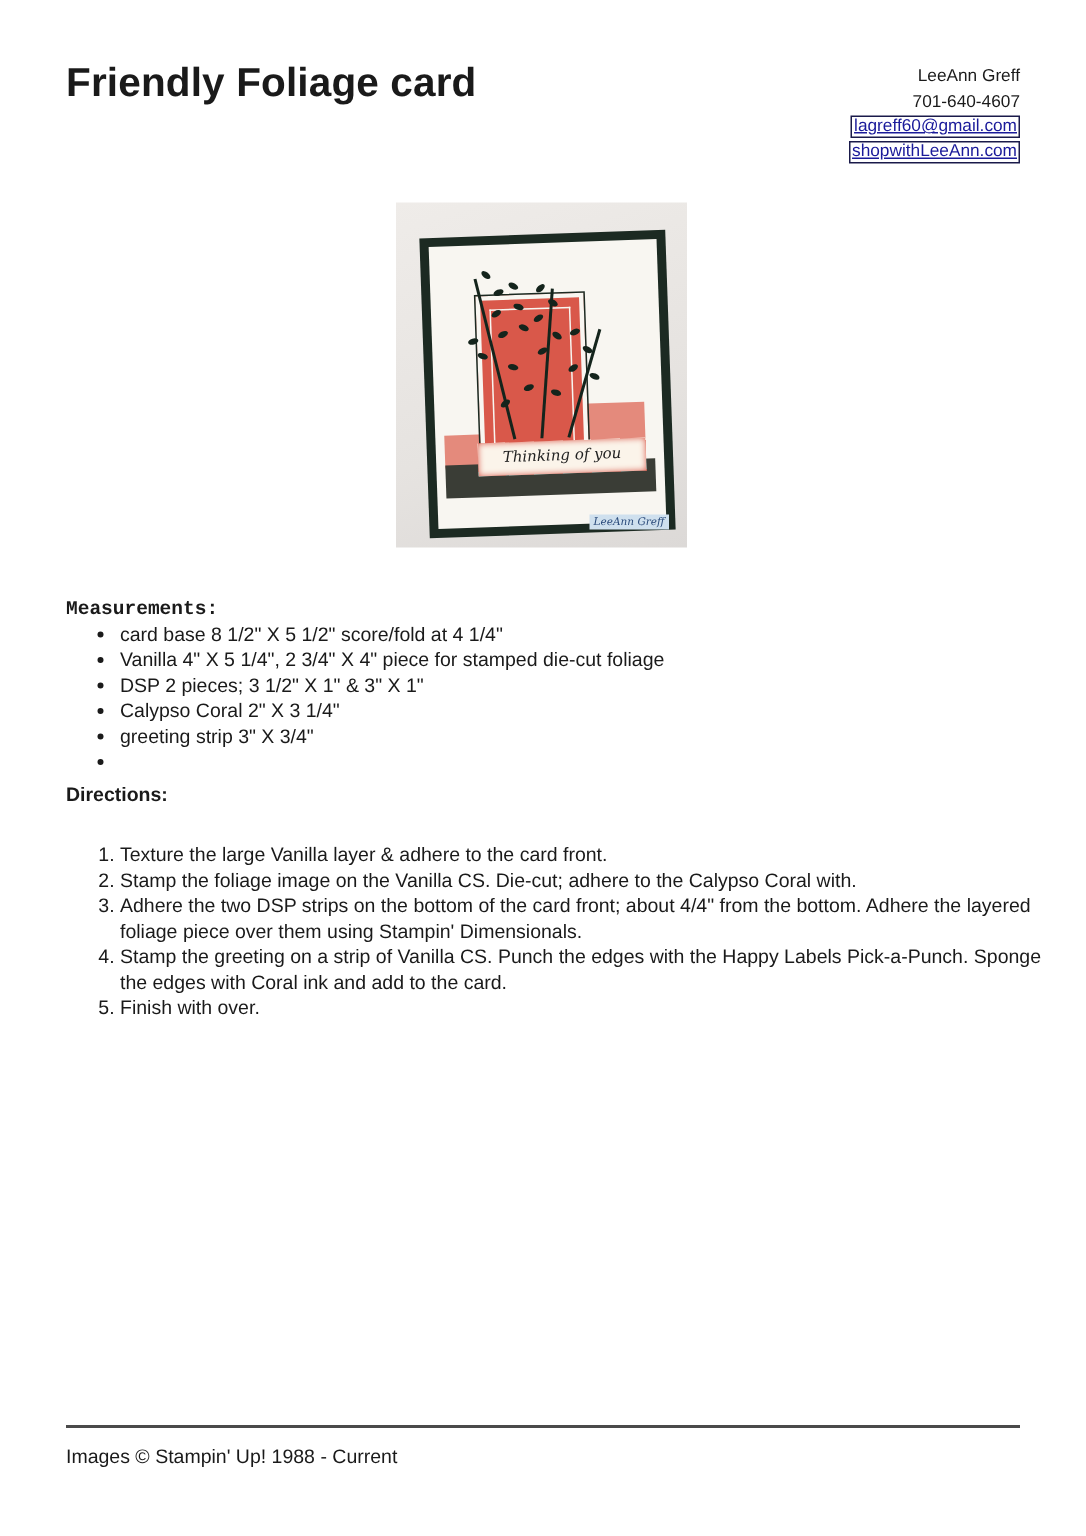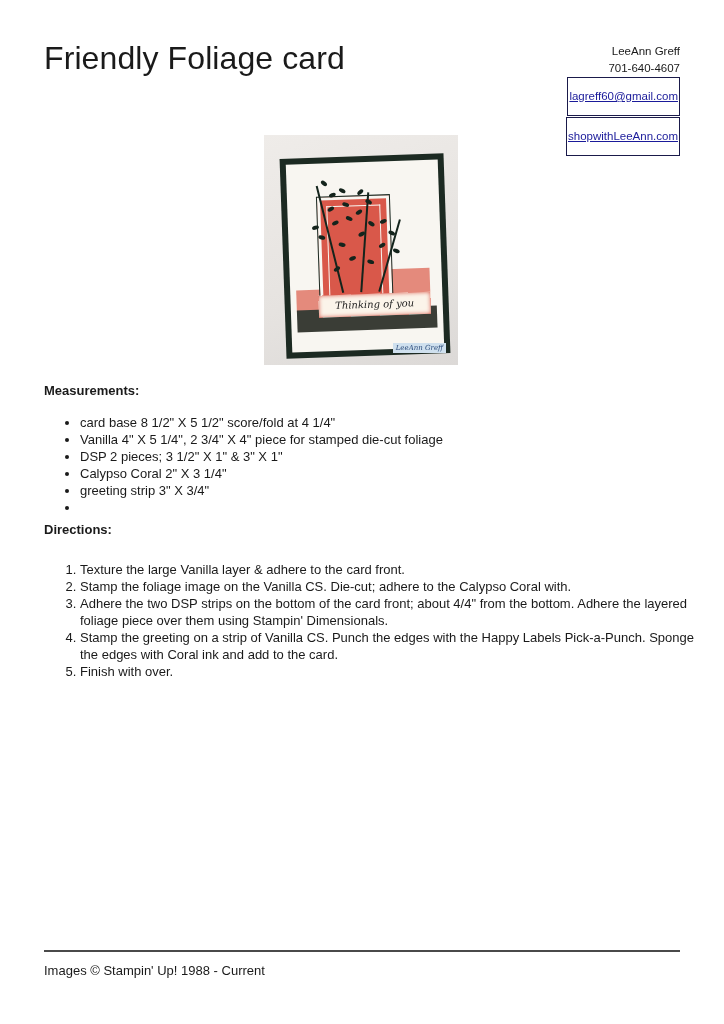--- a/index.html
+++ b/index.html
@@ -1,39 +1,39 @@
 <!DOCTYPE html>
 <html><head>
 <meta charset="utf-8">
 <style>
   html, body { margin: 0; padding: 0; background: #ffffff; }
   body { width: 724px; height: 1024px; position: relative; overflow: hidden;
          font-family: "Liberation Sans", sans-serif; color: #1a1a1a; }
 
-  .title { position: absolute; left: 44px; top: 40px; font-size: 32px; font-weight: normal; margin: 0; letter-spacing: 0.1px; }
+  .title { position: absolute; left: 44px; top: 40px; font-size: 27px; font-weight: bold; margin: 0; letter-spacing: 0.1px; }
 
   .contact { position: absolute; right: 44px; top: 43px; text-align: right; font-size: 11.5px; line-height: 16.5px; }
   .contact .line { display: block; }
-  .contact .boxed { display: inline-block; border: 1.3px solid #1a1a4a; padding: 12px 1px; line-height: 13px; margin-top: 1px; color: #1a1a9a; text-decoration: underline; }
+  .contact .boxed { display: inline-block; border: 1.3px solid #1a1a4a; padding: 0 1px; line-height: 13px; margin-top: 1px; color: #1a1a9a; text-decoration: underline; }
 
   .photo { position: absolute; left: 264px; top: 135px; width: 194px; height: 230px; background: linear-gradient(160deg,#efece9 0%,#e6e3e0 60%,#dcd9d7 100%); overflow: hidden; }
   .card-base { position: absolute; left: 19px; top: 21px; width: 164px; height: 200px; background: #1c2a22; transform: rotate(-2deg); }
   .card-front { position: absolute; left: 6px; top: 6px; right: 6px; bottom: 6px; background: #f8f6f1; }
   .coral { position: absolute; left: 30px; top: 34px; width: 66px; height: 100px; background: #d9584a; border: 3px solid #f8f6f1; outline: 1px solid #1c2a22; }
   .coral::before { content: ""; position: absolute; left: 6px; top: 6px; right: 6px; bottom: 0; border: 1.5px solid #f8f6f1; border-bottom: none; }
   .dsp1 { position: absolute; left: 6px; top: 126px; width: 52px; height: 22px; background: #e48a7c; }
   .dsp2 { position: absolute; left: 98px; top: 108px; width: 42px; height: 40px; background: #e48a7c; }
   .dark-strip { position: absolute; left: 6px; top: 146px; width: 140px; height: 22px; background: #3a3d36; }
   .greeting { position: absolute; left: 28px; top: 132px; width: 112px; height: 22px; background: #fbf4ea; box-shadow: inset 0 0 4px #d9584a; font-family: "DejaVu Serif", serif; font-style: italic; font-size: 10px; text-align: center; line-height: 22px; color: #222; }
   .leaf { position: absolute; width: 7px; height: 4px; background: #14241c; border-radius: 50%; }
   .stem { position: absolute; width: 1.5px; background: #14241c; transform-origin: bottom center; }
   .watermark { position: absolute; right: 12px; bottom: 12px; font-family: "DejaVu Serif", serif; font-style: italic; font-size: 7px; color: #2a4a7a; background: #cfe0ee; padding: 1px 3px; }
 
   .section-title { position: absolute; left: 44px; font-size: 13px; font-weight: bold; margin: 0; }
-  .meas-title { top: 383px; }
+  .meas-title { top: 398px; font-family: Liberation Mono, monospace; }
   .dir-title { top: 522px; }
 
   ul.meas { position: absolute; left: 64px; top: 414px; margin: 0; padding: 0 0 0 16px; font-size: 13px; line-height: 17px; list-style: disc; }
   ul.meas li { padding-left: 0; }
   ol.dirs { position: absolute; left: 64px; top: 561px; width: 630px; margin: 0; padding: 0 0 0 16px; font-size: 13px; line-height: 17px; }
 
   .footer-rule { position: absolute; left: 44px; top: 950px; width: 636px; height: 2px; background: #4a4a4a; }
   .footer-text { position: absolute; left: 44px; top: 963px; font-size: 13px; }
 </style>
 </head>

